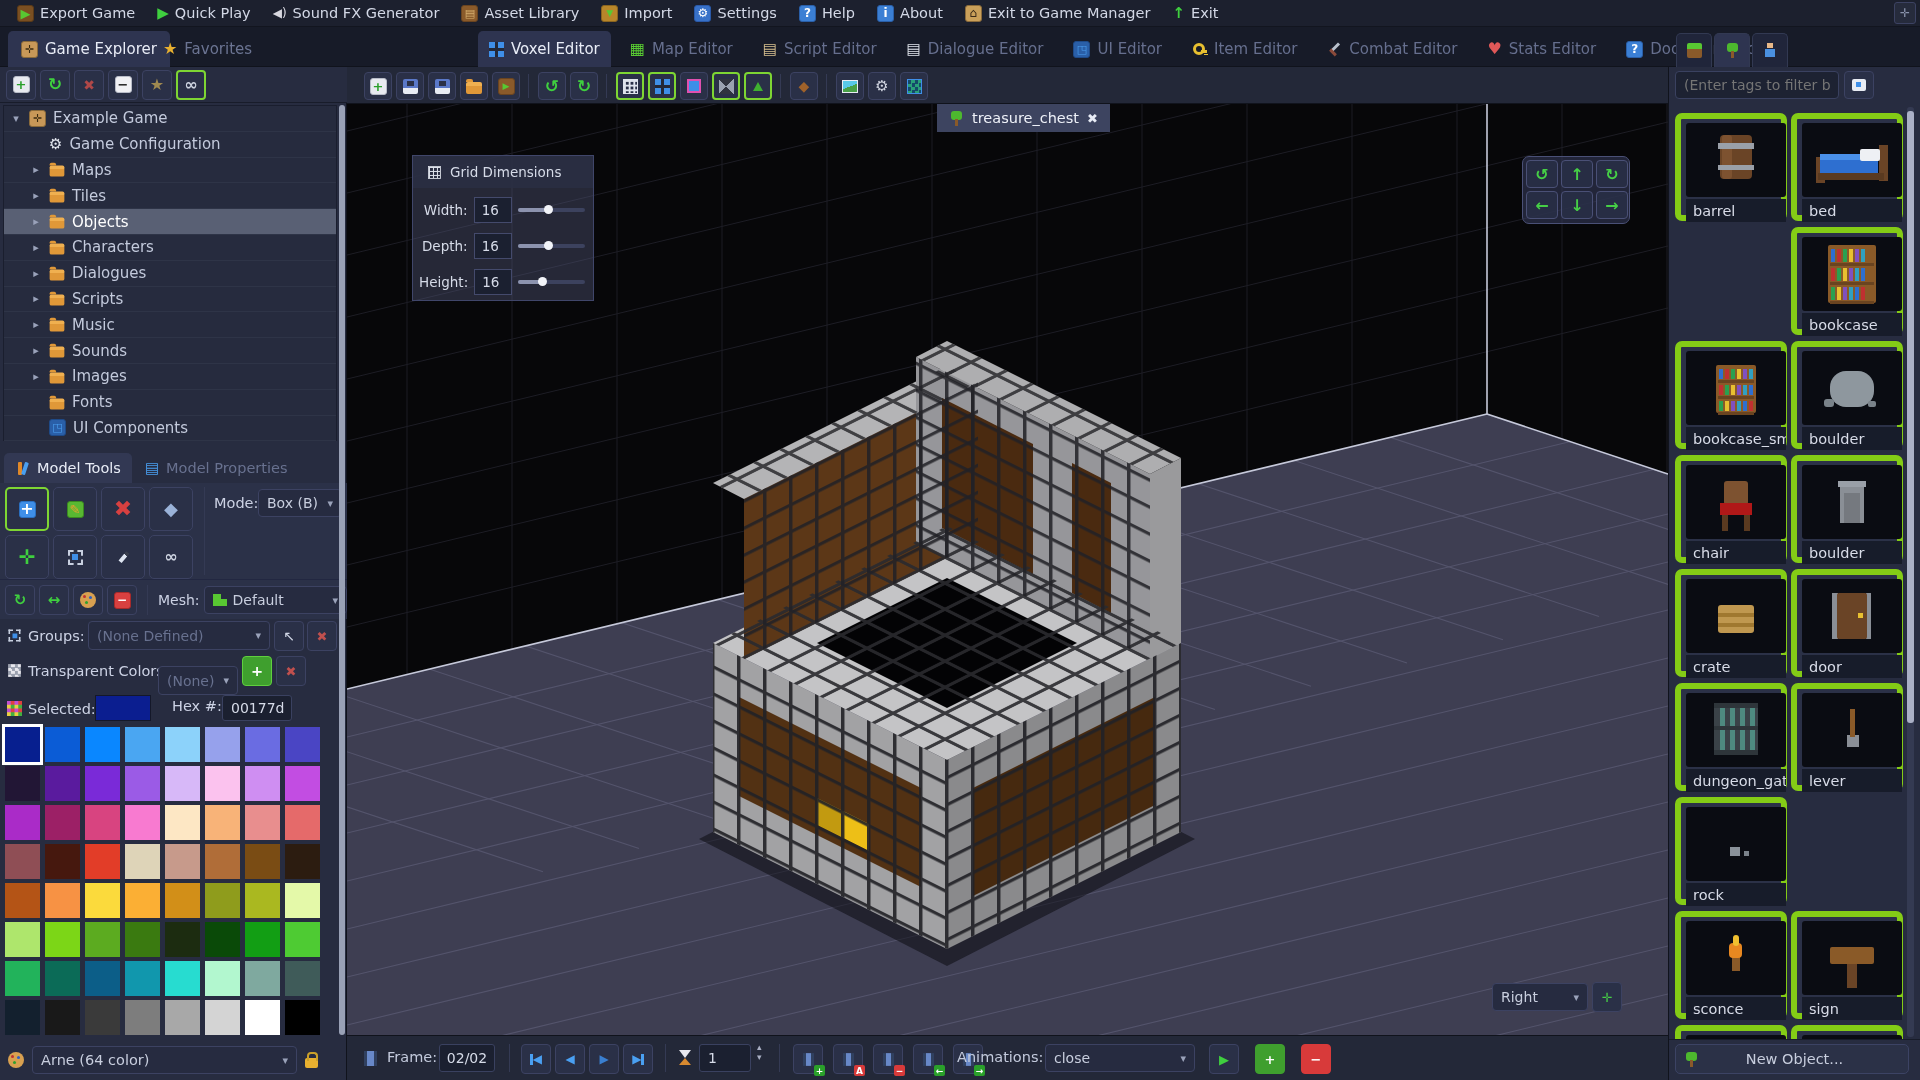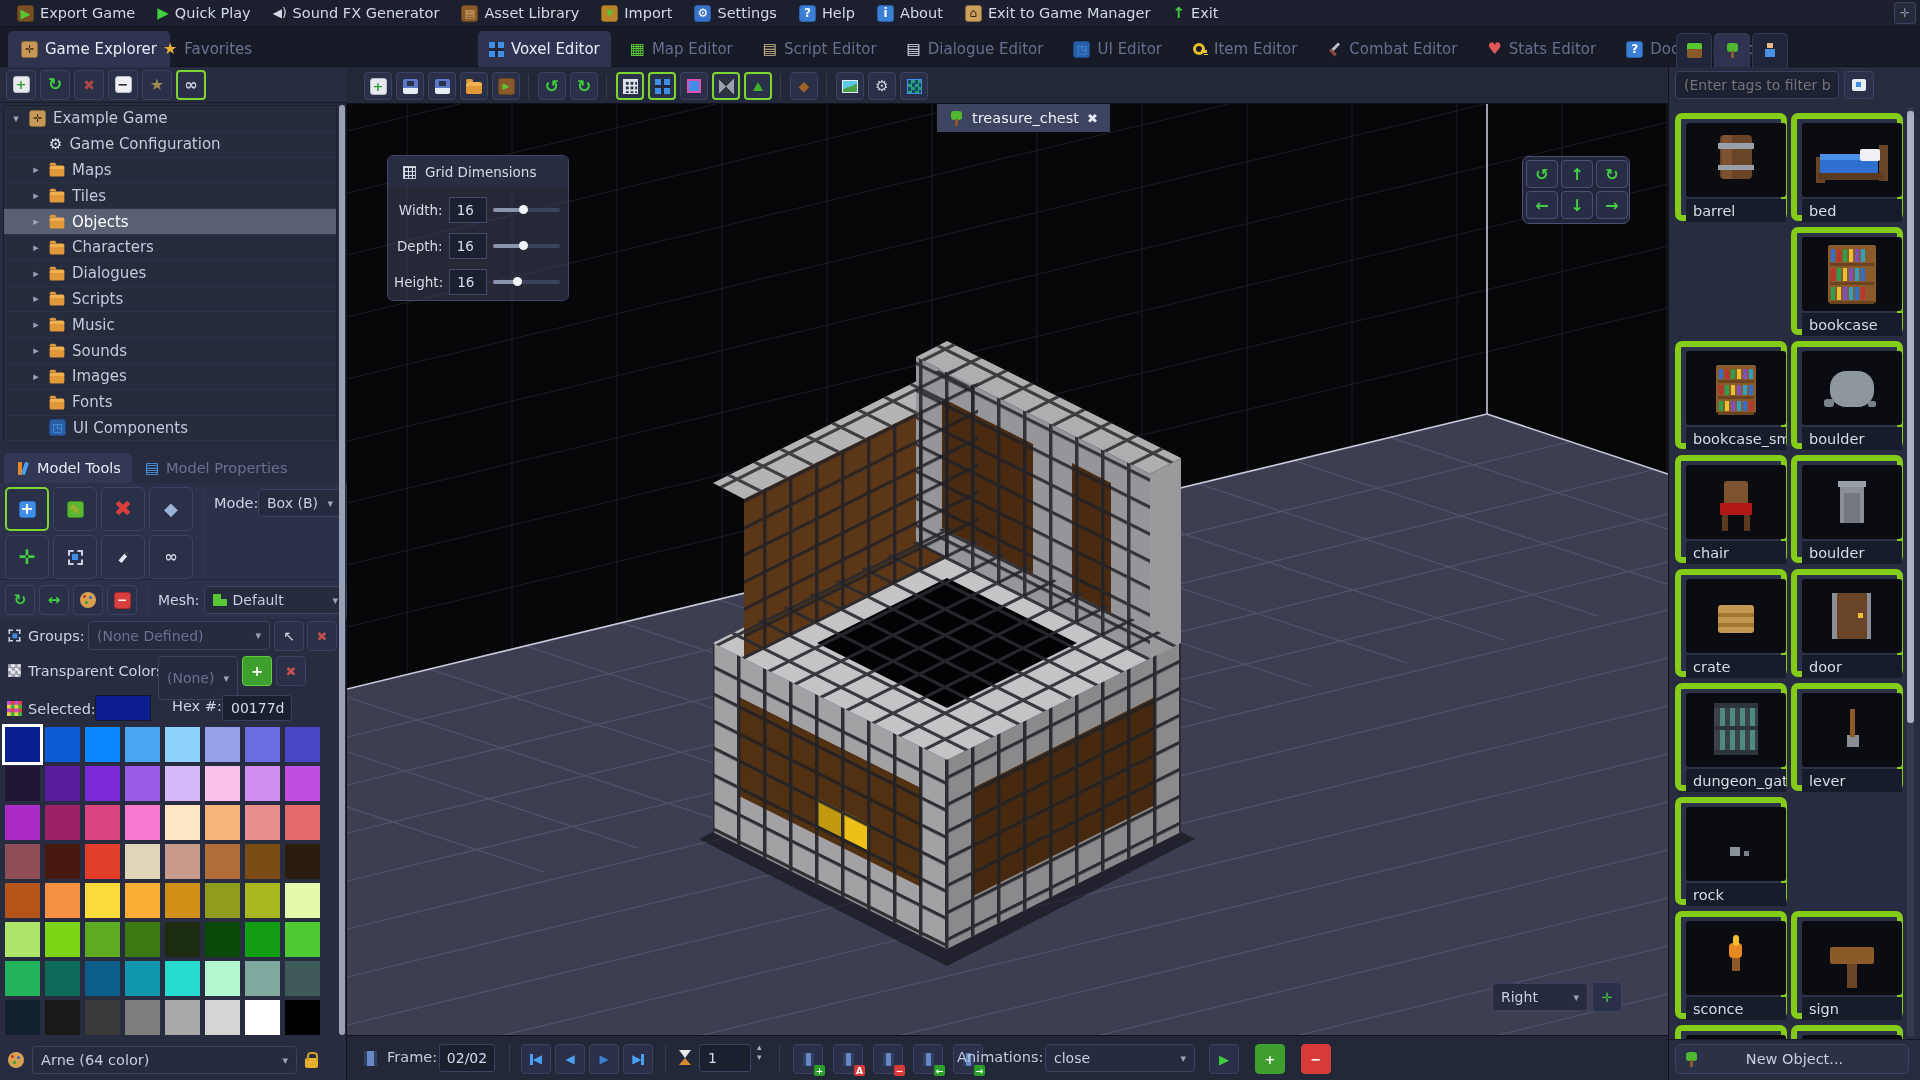--- a/index.html
+++ b/index.html
@@ -68,21 +68,21 @@
   #center{left:347px;top:67px;width:1321px;height:1013px;background:#14171f;}
   #vtoolbar{left:0;top:0;width:1321px;height:37px;background:#232838;border-bottom:1px solid #10131c;
     display:flex;align-items:center;}
   .vbtn{position:absolute;top:5px;width:28px;height:28px;background:#2a3047;border:1px solid #3c4262;
     border-radius:4px;display:flex;align-items:center;justify-content:center;}
   .vbtn.sel{border:2px solid #7ed633;}
   #scene{left:0;top:37px;width:1321px;height:931px;background:#060608;overflow:hidden;}
   #scene svg{position:absolute;left:0;top:0;}
   #vox-tab{position:absolute;left:590px;top:0;height:28px;background:#3d4460;border-radius:0 0 0 0;
     display:flex;align-items:center;gap:8px;padding:0 12px;color:#eef1f8;font-size:14.5px;}
-  #grid-dlg{position:absolute;left:40px;top:51px;width:182px;height:146px;border-radius:6px;overflow:hidden;
+  #grid-dlg{position:absolute;left:65px;top:51px;width:182px;height:146px;border-radius:0;overflow:hidden;
     border:1px solid #40466a;}
   #grid-dlg .hd{height:32px;background:rgba(44,49,70,.92);display:flex;align-items:center;gap:8px;
     padding-left:14px;font-size:13.5px;color:#d6dbe8;}
   #grid-dlg .bd{height:114px;background:rgba(84,90,126,.40);padding:8px 8px 6px 6px;display:flex;
     flex-direction:column;justify-content:space-between;}
   .gd-row{display:flex;align-items:center;gap:6px;height:28px;}
   .gd-row .lab{width:52px;text-align:right;font-size:13.5px;color:#d6dbe8;}
   .gd-row .val{width:40px;height:26px;background:#1b2030;border:1px solid #444a6c;color:#d6dbe8;
     display:flex;align-items:center;padding-left:7px;font-size:13.5px;}
   .slider{position:relative;width:72px;height:4px;border-radius:2px;background:#3c425e;}
@@ -446,21 +446,21 @@
     <div class="mini abs" style="left:307px;top:1px">
         <span style="color:#c0504e;font-size:13px;font-weight:bold">✖</span>
       </div>
   </div>
 
   <div class="lblrow" style="top:588px">
     <span class="gl" style="width:28px">
         <span class="chk-ic" style="transform:scale(.85)"></span>
       </span>
     <span>Transparent Colors:</span>
-    <div class="dd abs" style="left:158px;top:1px;width:80px;height:44px;font-size:14px">
+    <div class="dd abs" style="left:158px;top:11px;width:80px;height:29px;font-size:14px">
       <span class="dim">(None)</span>
         <span class="chev">▾</span>
     </div>
     <div class="mini abs" style="left:242px;top:1px;background:#3f9f2e;border-color:#5fcf3e">
         <span style="color:#fff;font-weight:bold">+</span>
       </div>
     <div class="mini abs" style="left:276px;top:1px">
         <span style="color:#c0504e;font-size:13px;font-weight:bold">✖</span>
       </div>
   </div>

